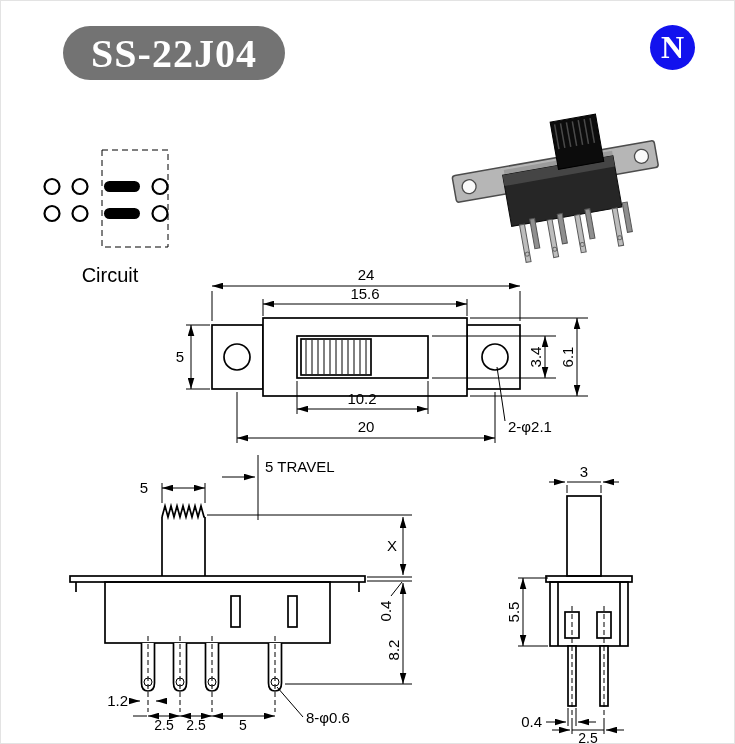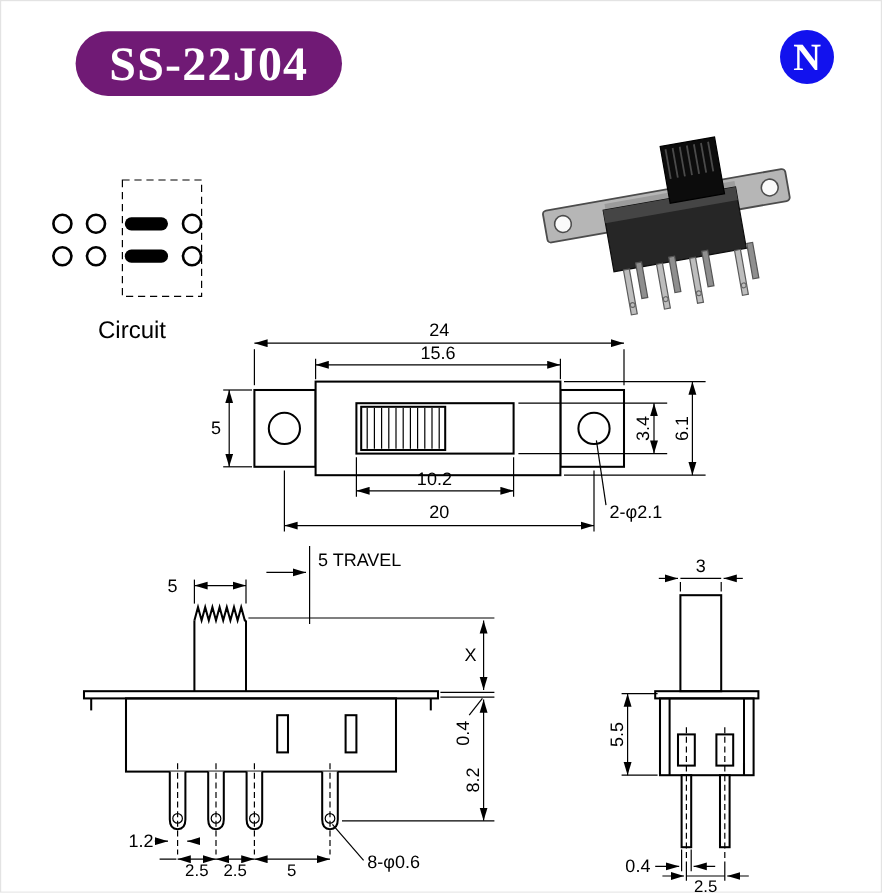--- a/index.html
+++ b/index.html
@@ -26,21 +26,21 @@
   .c  { stroke:#000; stroke-width:2.2; fill:#fff; }
   .d  { stroke:#000; stroke-width:1; fill:none; }
   .dim{ marker-start:url(#ar); marker-end:url(#ar); }
   .cl { stroke:#000; stroke-width:1; stroke-dasharray:5 3; fill:none; }
 </style>
 </head>
 <body>
 
 <div class="page">
 
-  <div class="badge" style="background-color: #701a75;">SS-22J04</div>
+  <div class="badge" style="background-color: #737373;">SS-22J04</div>
 
   <div class="logo" style="background-color: rgb(18, 18, 238);">N</div>
 
   <svg class="drawing" width="735" height="744" viewBox="0 0 735 744">
     <defs>
       <marker id="ar" viewBox="0 0 10 6" refX="10" refY="3" markerWidth="11" markerHeight="7" orient="auto-start-reverse">
         <path d="M0,0 L10,3 L0,6 z" fill="#000"></path>
       </marker>
     </defs>
 

